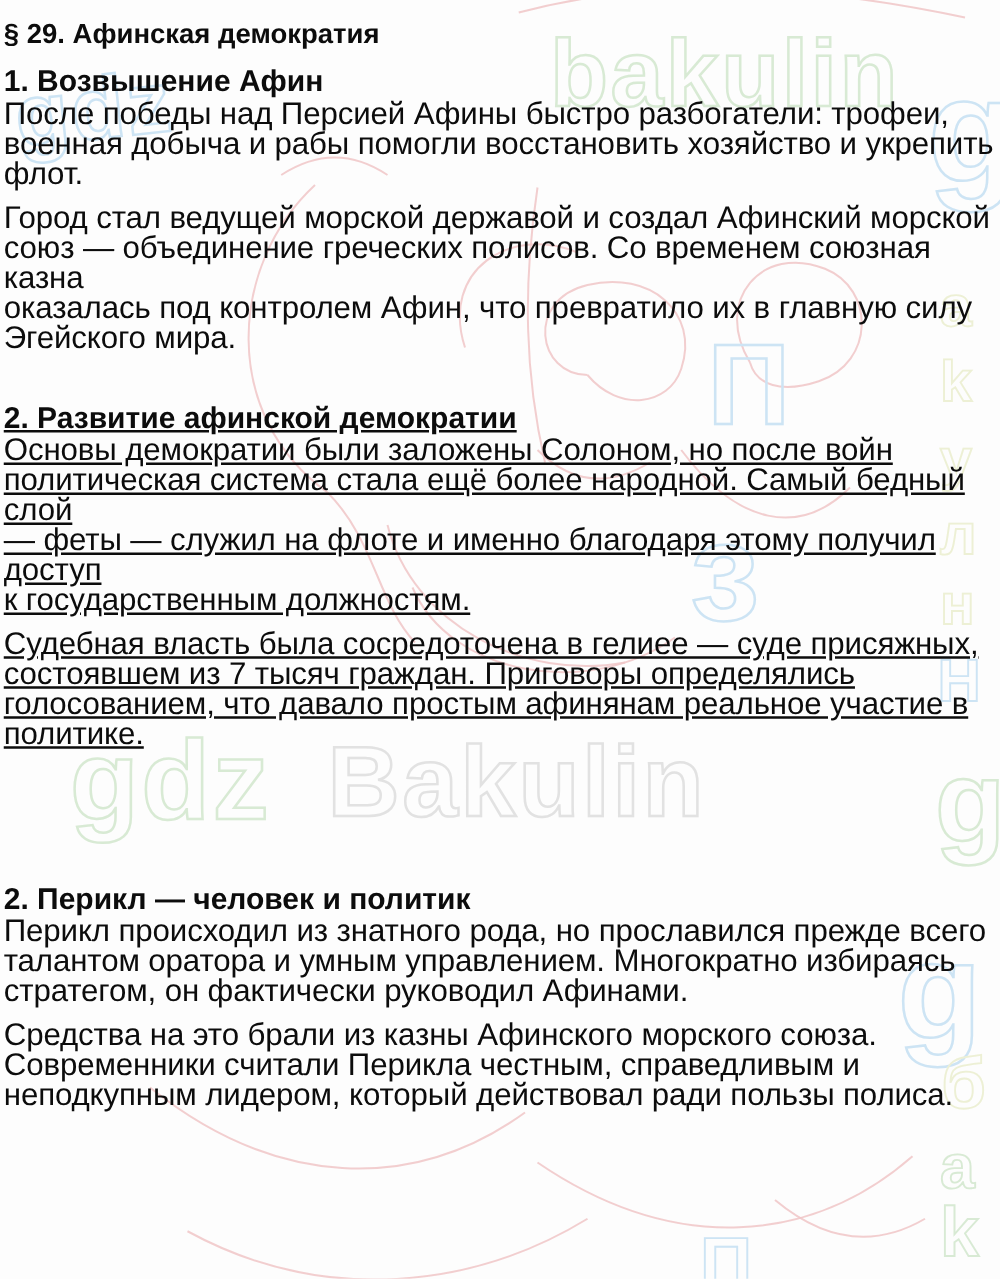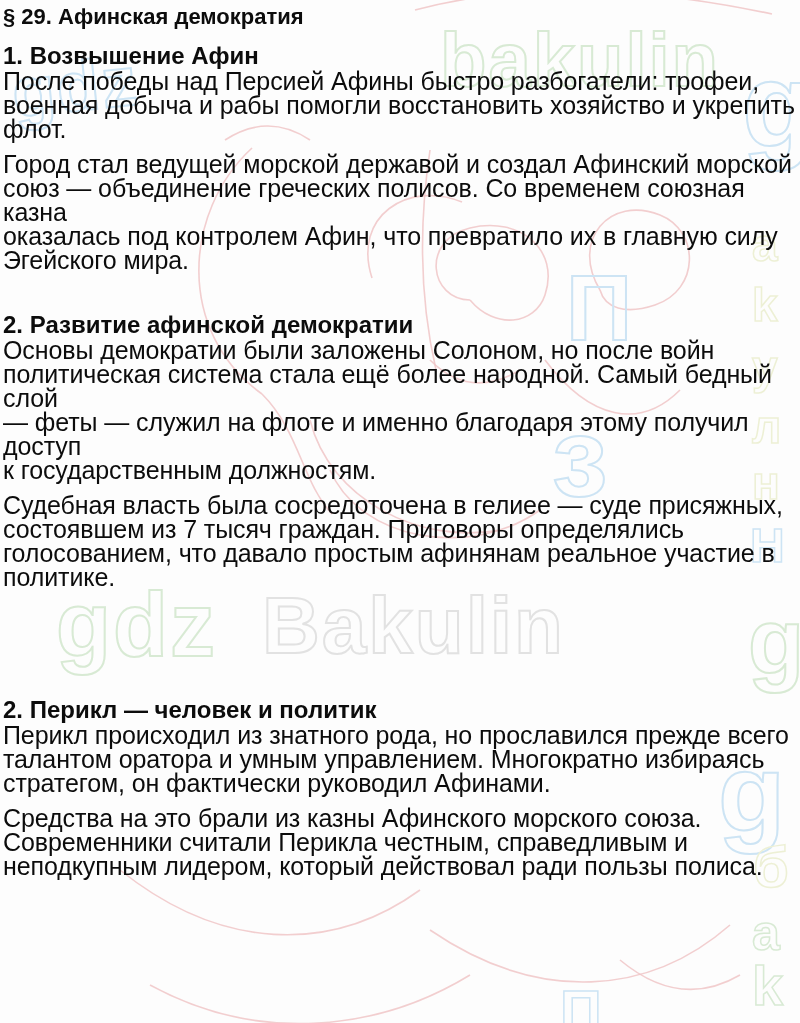--- a/index.html
+++ b/index.html
@@ -30,33 +30,33 @@
     user-select:none;
   }
   .wm-green{-webkit-text-stroke-color:var(--wm-green);}
   .wm-blue{-webkit-text-stroke-color:var(--wm-blue);}
   .wm-gray{-webkit-text-stroke-color:var(--wm-gray);}
   .wm-yellow{-webkit-text-stroke-color:var(--wm-yellow);}
   .wm-thin{-webkit-text-stroke-width:1.5px;}
   .doodle{position:absolute;inset:0;}
   .doodle path{stroke:var(--wm-pink);fill:none;stroke-width:1.6;opacity:.85;}
   
-  .content{position:absolute;inset:0;z-index:1;padding:0 16px 0 3px;}
+  .content{position:absolute;inset:0;z-index:1;padding:0 16px 0 3px;margin-top:10px;}
   .block{position:absolute;left:3px;right:4px;}
   .page-title{font-size:22px;font-weight:bold;line-height:26px;margin-bottom:13px;}
   .section-heading{font-size:24px;font-weight:bold;line-height:26px;}
   .para{
     font-size:25px;line-height:24px;
     white-space:pre-line;
     letter-spacing:-0.1px;
   }
   .para + .para{margin-top:11px;}
   .section-heading + .para{margin-top:0;}
   #block-1{top:4px;}
-  #block-2{top:312px;}
+  #block-2{top:312px;text-decoration:underline;}
   #block-3{top:697px;}
 </style>
 </head>
 <body>
 
 <div class="page">
 
   <div class="wm-layer">
 
     <svg class="doodle" width="800" height="1023" viewBox="0 0 800 1023" aria-hidden="true">

